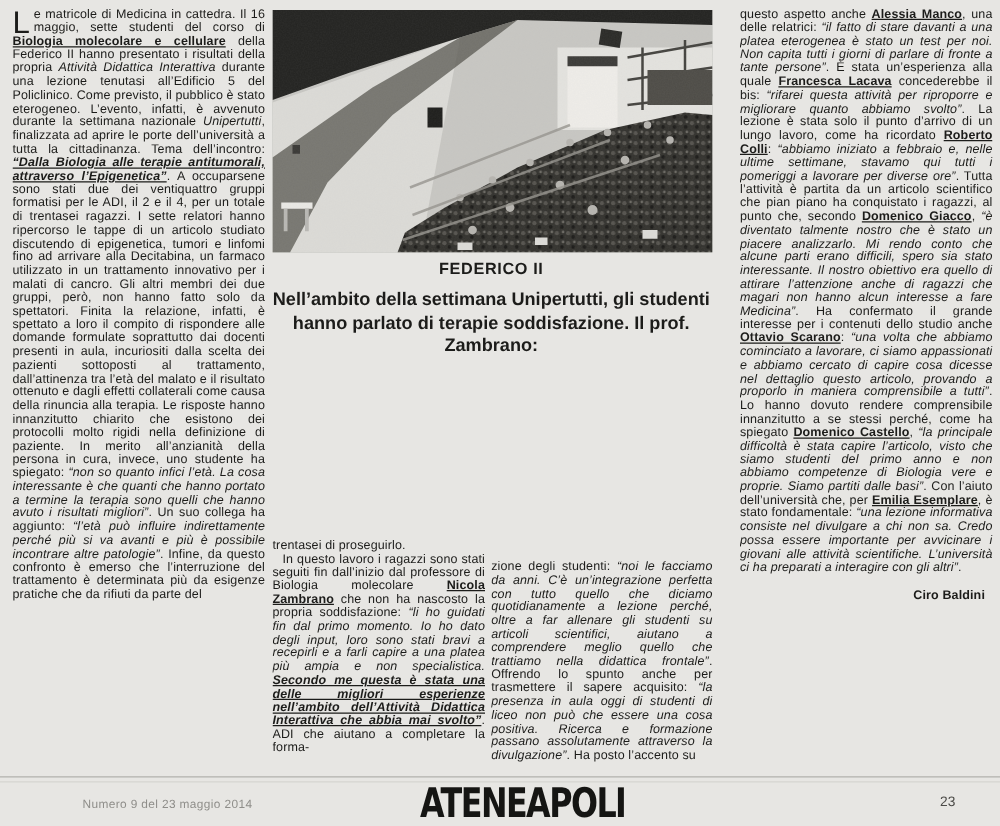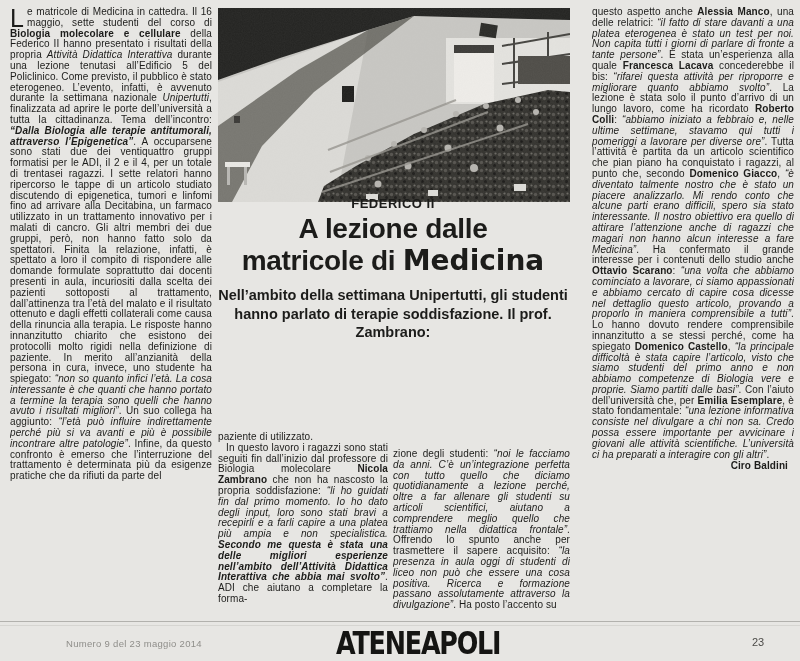--- a/index.html
+++ b/index.html
@@ -14,39 +14,39 @@
 
   
   .col{position:absolute;text-align:justify;font-size:10px;line-height:10.8px;letter-spacing:.1px;overflow:hidden;}
   .col p{margin:0;}
   .col p.indent{text-indent:8px;}
   .col1{left:10px;top:7px;width:202px;height:608px;}
   .col2{left:218px;top:432px;width:170px;height:182px;}
   .col3{left:393px;top:432px;width:177px;height:182px;margin-top:17px;}
   .col4{left:592px;top:7px;width:202px;height:608px;}
 
-  .seg-b{font-weight:bold;}
+  .seg-b{font-weight:bold;text-decoration:underline;}
   .seg-i{font-style:italic;}
   .seg-h{font-family:"DejaVu Sans", sans-serif;font-weight:bold;letter-spacing:0;}
 
   .dropcap{
     float:left;font-size:25px;line-height:20px;padding:1px 3px 0 0;font-weight:normal;
   }
 
   
   .photo{position:absolute;left:218px;top:8px;width:352px;height:194px;display:block;background:#c6c5c1;}
 
   
-  .headline{position:absolute;left:214px;top:196px;width:358px;text-align:center;}
+  .headline{position:absolute;left:214px;top:207px;width:358px;text-align:center;}
   .kicker{font-size:13px;font-weight:bold;letter-spacing:.5px;margin-bottom:2px;}
   .title{font-size:28px;line-height:32px;font-weight:bold;letter-spacing:-.3px;}
   .subtitle{margin-top:9px;font-size:14.5px;line-height:18.5px;font-weight:bold;}
   .subtitle-quote{margin-top:2px;font-size:15.5px;line-height:19.5px;font-weight:bold;font-style:italic;}
 
-  .byline{font-weight:bold;text-align:right;margin-top:1px;padding-right:6px;}
+  .byline{font-weight:bold;text-align:right;margin-top:12px;padding-right:6px;}
 
   
   .footer-rule{position:absolute;left:0;top:621px;width:800px;height:3px;
     border-top:1px solid #b2b1ad;border-bottom:1px solid #d6d5d1;}
   .issue{position:absolute;left:38px;top:638px;font-size:9.5px;color:#8f8e8a;letter-spacing:.3px;margin-left:28px;}
   .logo{position:absolute;left:336px;top:624px;font-family:"DejaVu Sans",sans-serif;
     font-size:31px;font-weight:900;color:#151513;letter-spacing:-1.5px;
     transform:scaleX(.82) scaleY(1.05);transform-origin:left top;}
   .pagenum{position:absolute;left:752px;top:636px;font-size:11px;color:#4c4b48;}
 </style>
@@ -119,29 +119,25 @@
     <g fill="#dddcd8">
       <rect x="148" y="186" width="12" height="6"></rect>
         <rect x="210" y="182" width="10" height="6"></rect>
       <rect x="296" y="176" width="12" height="7"></rect>
     </g>
     <rect width="352" height="194" filter="url(#grain)" opacity="0.16"></rect>
   </svg>
 
   <div class="headline">
     <div class="kicker">FEDERICO II</div>
-    <div class="title">
-      <span>A lezione dalle</span><br>
-      <span><span>matricole di </span><span class="seg-h">Medicina</span></span>
-    </div>
     <div class="subtitle">Nell’ambito della settimana Unipertutti, gli studenti hanno parlato di terapie soddisfazione. Il prof. Zambrano:</div>
   </div>
 
   <div class="col col2">
-    <p><span>paziente di utilizzato.</span></p>
+    <p><span>trentasei di proseguirlo.</span></p>
     <p class="indent"><span>In questo lavoro i ragazzi sono stati seguiti fin dall’inizio dal professore di Biologia molecolare </span><span class="seg-b">Nicola Zambrano</span><span> che non ha nascosto la propria soddisfazione: </span><span class="seg-i">“li ho guidati fin dal primo momento. Io ho dato degli input, loro sono stati bravi a recepirli e a farli capire a una platea più ampia e non specialistica. </span><span class="seg-b seg-i">Secondo me questa è stata una delle migliori esperienze nell’ambito dell’Attività Didattica Interattiva che abbia mai svolto”</span><span>. ADI che aiutano a completare la forma-</span></p>
   </div>
   <div class="col col3">
     <p><span>zione degli studenti: </span><span class="seg-i">“noi le facciamo da anni. C’è un’integrazione perfetta con tutto quello che diciamo quotidianamente a lezione perché, oltre a far allenare gli studenti su articoli scientifici, aiutano a comprendere meglio quello che trattiamo nella didattica frontale”</span><span>. Offrendo lo spunto anche per trasmettere il sapere acquisito: </span><span class="seg-i">“la presenza in aula oggi di studenti di liceo non può che essere una cosa positiva. Ricerca e formazione passano assolutamente attraverso la divulgazione”</span><span>. Ha posto l’accento su</span></p>
   </div>
 
   <div class="col col4">
     <p><span>questo aspetto anche </span><span class="seg-b">Alessia Manco</span><span>, una delle relatrici: </span><span class="seg-i">“il fatto di stare davanti a una platea eterogenea è stato un test per noi. Non capita tutti i giorni di parlare di fronte a tante persone”</span><span>. È stata un’esperienza alla quale </span><span class="seg-b">Francesca Lacava</span><span> concederebbe il bis: </span><span class="seg-i">“rifarei questa attività per riproporre e migliorare quanto abbiamo svolto”</span><span>. La lezione è stata solo il punto d’arrivo di un lungo lavoro, come ha ricordato </span><span class="seg-b">Roberto Colli</span><span>: </span><span class="seg-i">“abbiamo iniziato a febbraio e, nelle ultime settimane, stavamo qui tutti i pomeriggi a lavorare per diverse ore”</span><span>. Tutta l’attività è partita da un articolo scientifico che pian piano ha conquistato i ragazzi, al punto che, secondo </span><span class="seg-b">Domenico Giacco</span><span>, </span><span class="seg-i">“è diventato talmente nostro che è stato un piacere analizzarlo. Mi rendo conto che alcune parti erano difficili, spero sia stato interessante. Il nostro obiettivo era quello di attirare l’attenzione anche di ragazzi che magari non hanno alcun interesse a fare Medicina”</span><span>. Ha confermato il grande interesse per i contenuti dello studio anche </span><span class="seg-b">Ottavio Scarano</span><span>: </span><span class="seg-i">“una volta che abbiamo cominciato a lavorare, ci siamo appassionati e abbiamo cercato di capire cosa dicesse nel dettaglio questo articolo, provando a proporlo in maniera comprensibile a tutti”</span><span>. Lo hanno dovuto rendere comprensibile innanzitutto a se stessi perché, come ha spiegato </span><span class="seg-b">Domenico Castello</span><span>, </span><span class="seg-i">“la principale difficoltà è stata capire l’articolo, visto che siamo studenti del primo anno e non abbiamo competenze di Biologia vere e proprie. Siamo partiti dalle basi”</span><span>. Con l’aiuto dell’università che, per </span><span class="seg-b">Emilia Esemplare</span><span>, è stato fondamentale: </span><span class="seg-i">“una lezione informativa consiste nel divulgare a chi non sa. Credo possa essere importante per avvicinare i giovani alle attività scientifiche. L’università ci ha preparati a interagire con gli altri”</span><span>.</span></p>
     <div class="byline">Ciro Baldini</div>
   </div>

